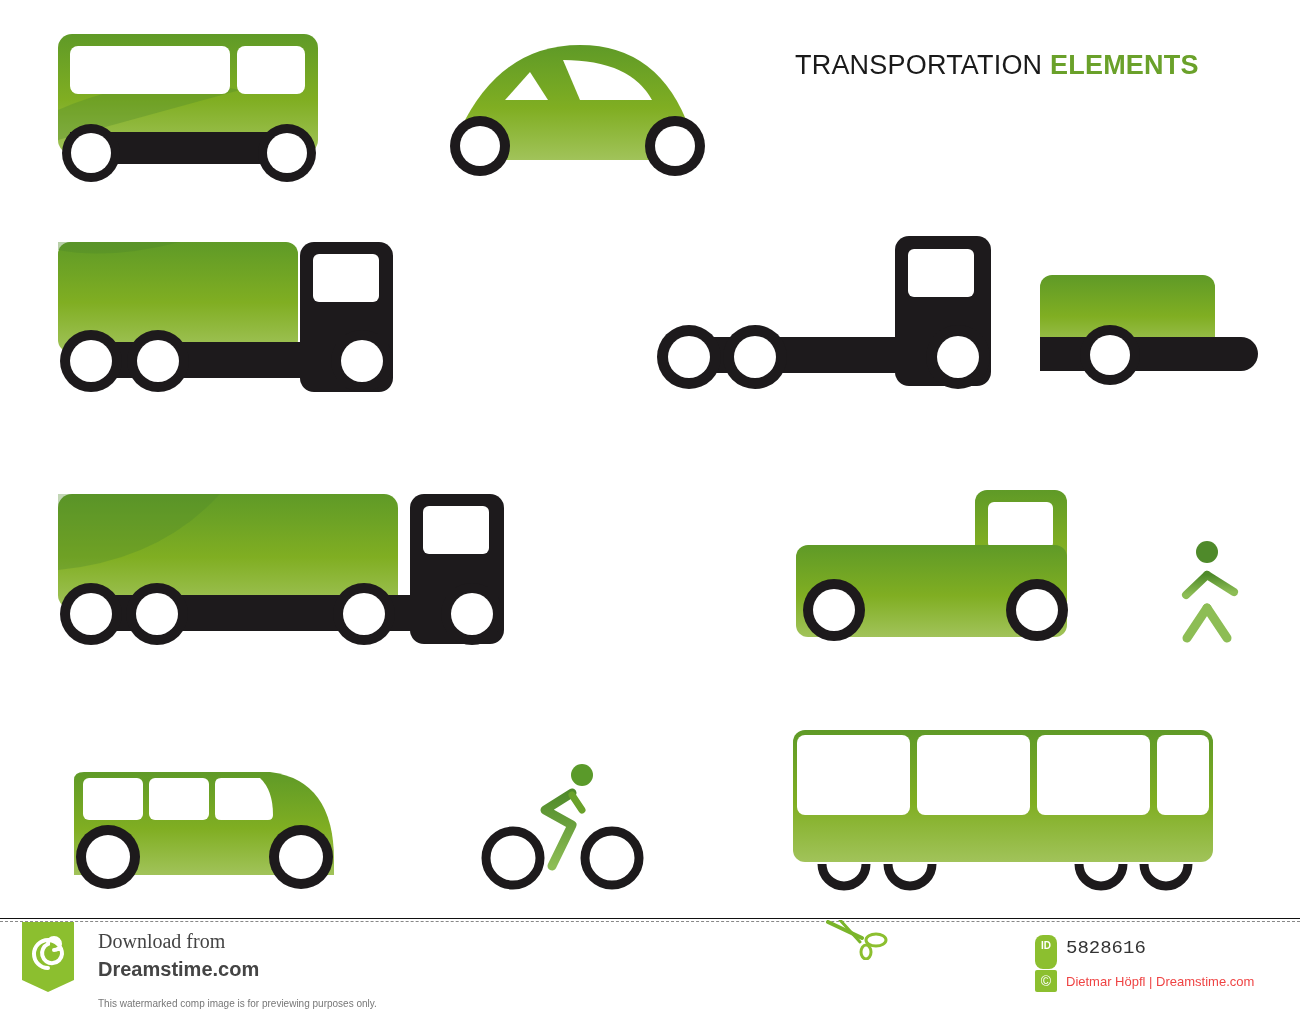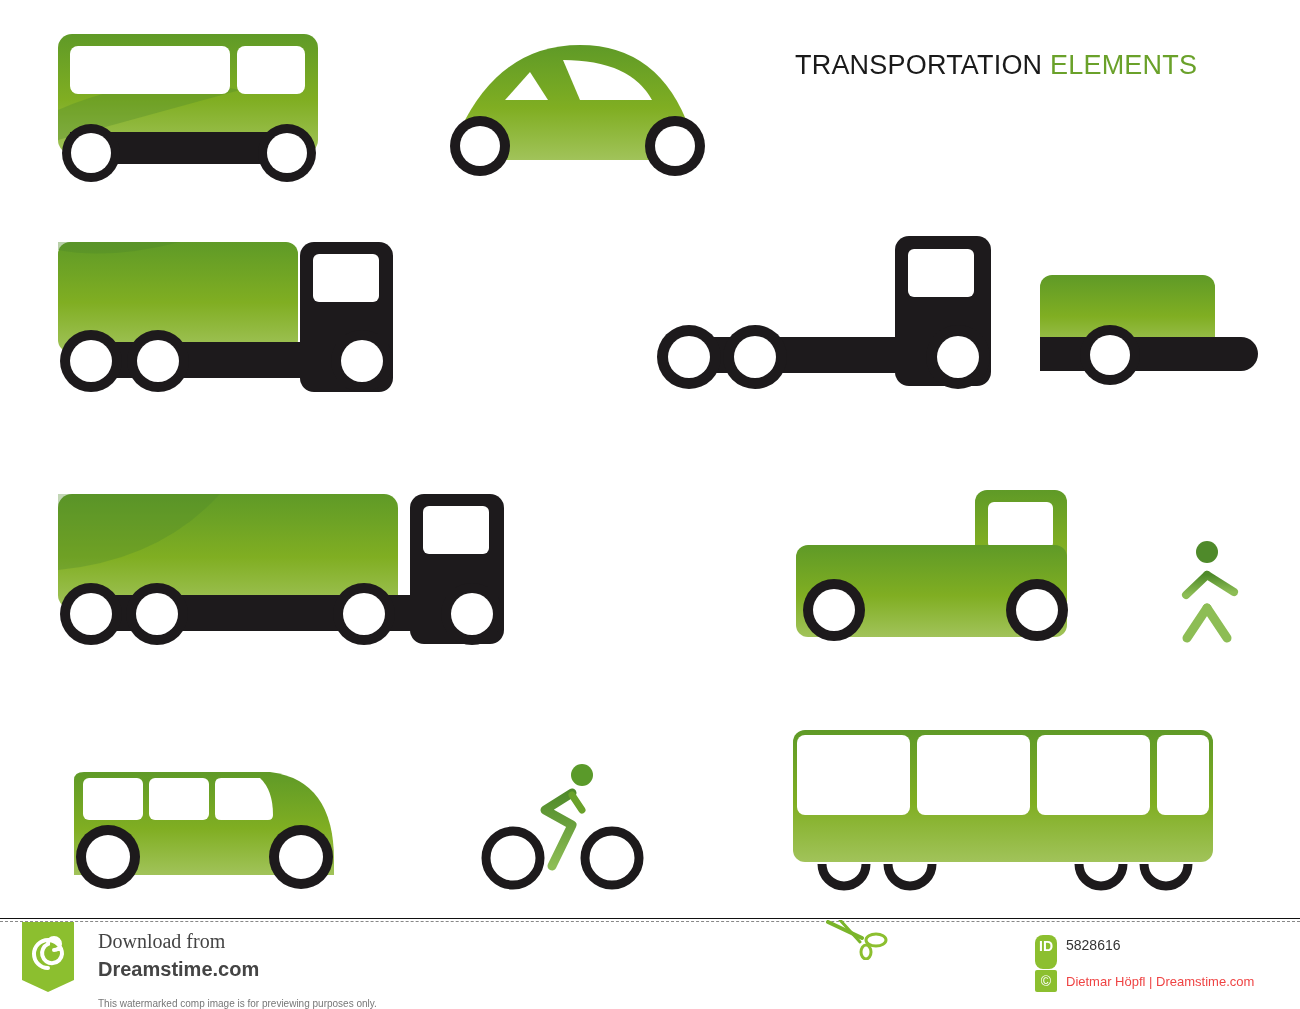--- a/index.html
+++ b/index.html
@@ -1,28 +1,28 @@
 <!DOCTYPE html>
 <html><head>
 <meta charset="utf-8">
 <style>
   html, body { margin:0; padding:0; background:#ffffff; }
   body { width:1300px; height:1009px; position:relative; overflow:hidden; font-family:"Liberation Sans", sans-serif; }
   .abs { position:absolute; }
   .title { left:795px; top:50px; font-size:27px; letter-spacing:0.2px; color:#1a1a1a; white-space:nowrap; }
-  .title .accent { font-weight:normal; color:#6aa12a; }
+  .title .accent { font-weight:bold; color:#6aa12a; }
   svg.canvas { position:absolute; left:0; top:0; }
   .footer-line { left:0; top:918px; width:1300px; height:1px; background:#111; }
   .footer-dash { left:0; top:921px; width:1300px; height:0; border-top:1px dashed #888; }
   .badge { left:22px; top:922px; width:52px; height:70px; }
   .dl1 { left:98px; top:930px; font-size:20px; color:#444;font-family:Liberation Serif, serif; }
   .dl2 { left:98px; top:958px; font-size:20px; font-weight:bold; color:#444; }
   .dl3 { left:98px; top:984px; font-size:10px; color:#777;margin-top:14px; }
-  .idbox { left:1035px; top:935px; width:22px; height:34px; background:#8cbf2f; border-radius:8px; color:#fff; font-size:14px; font-weight:bold; text-align:center; line-height:22px; }
-  .idtext { left:1066px; top:937px; font-size:14px; color:#333; }
+  .idbox { left:1035px; top:935px; width:22px; height:34px; background:#8cbf2f; border-radius:8px; color:#fff; font-size:10px; font-weight:bold; text-align:center; line-height:22px; }
+  .idtext { left:1066px; top:937px; font-size:19px; color:#333;font-family:Liberation Mono, monospace; }
   .cbox { left:1035px; top:970px; width:22px; height:22px; background:#8cbf2f; border-radius:2px; color:#fff; font-size:14px; text-align:center; line-height:22px; }
   .ctext { left:1066px; top:974px; font-size:13px; color:#ef4444; }
   .scissors { left:826px; top:920px; }
 </style>
 </head>
 <body>
 
 <svg class="canvas" width="1300" height="1009" viewBox="0 0 1300 1009">
   <defs>
     <linearGradient id="g" x1="0" y1="0" x2="0" y2="1">

